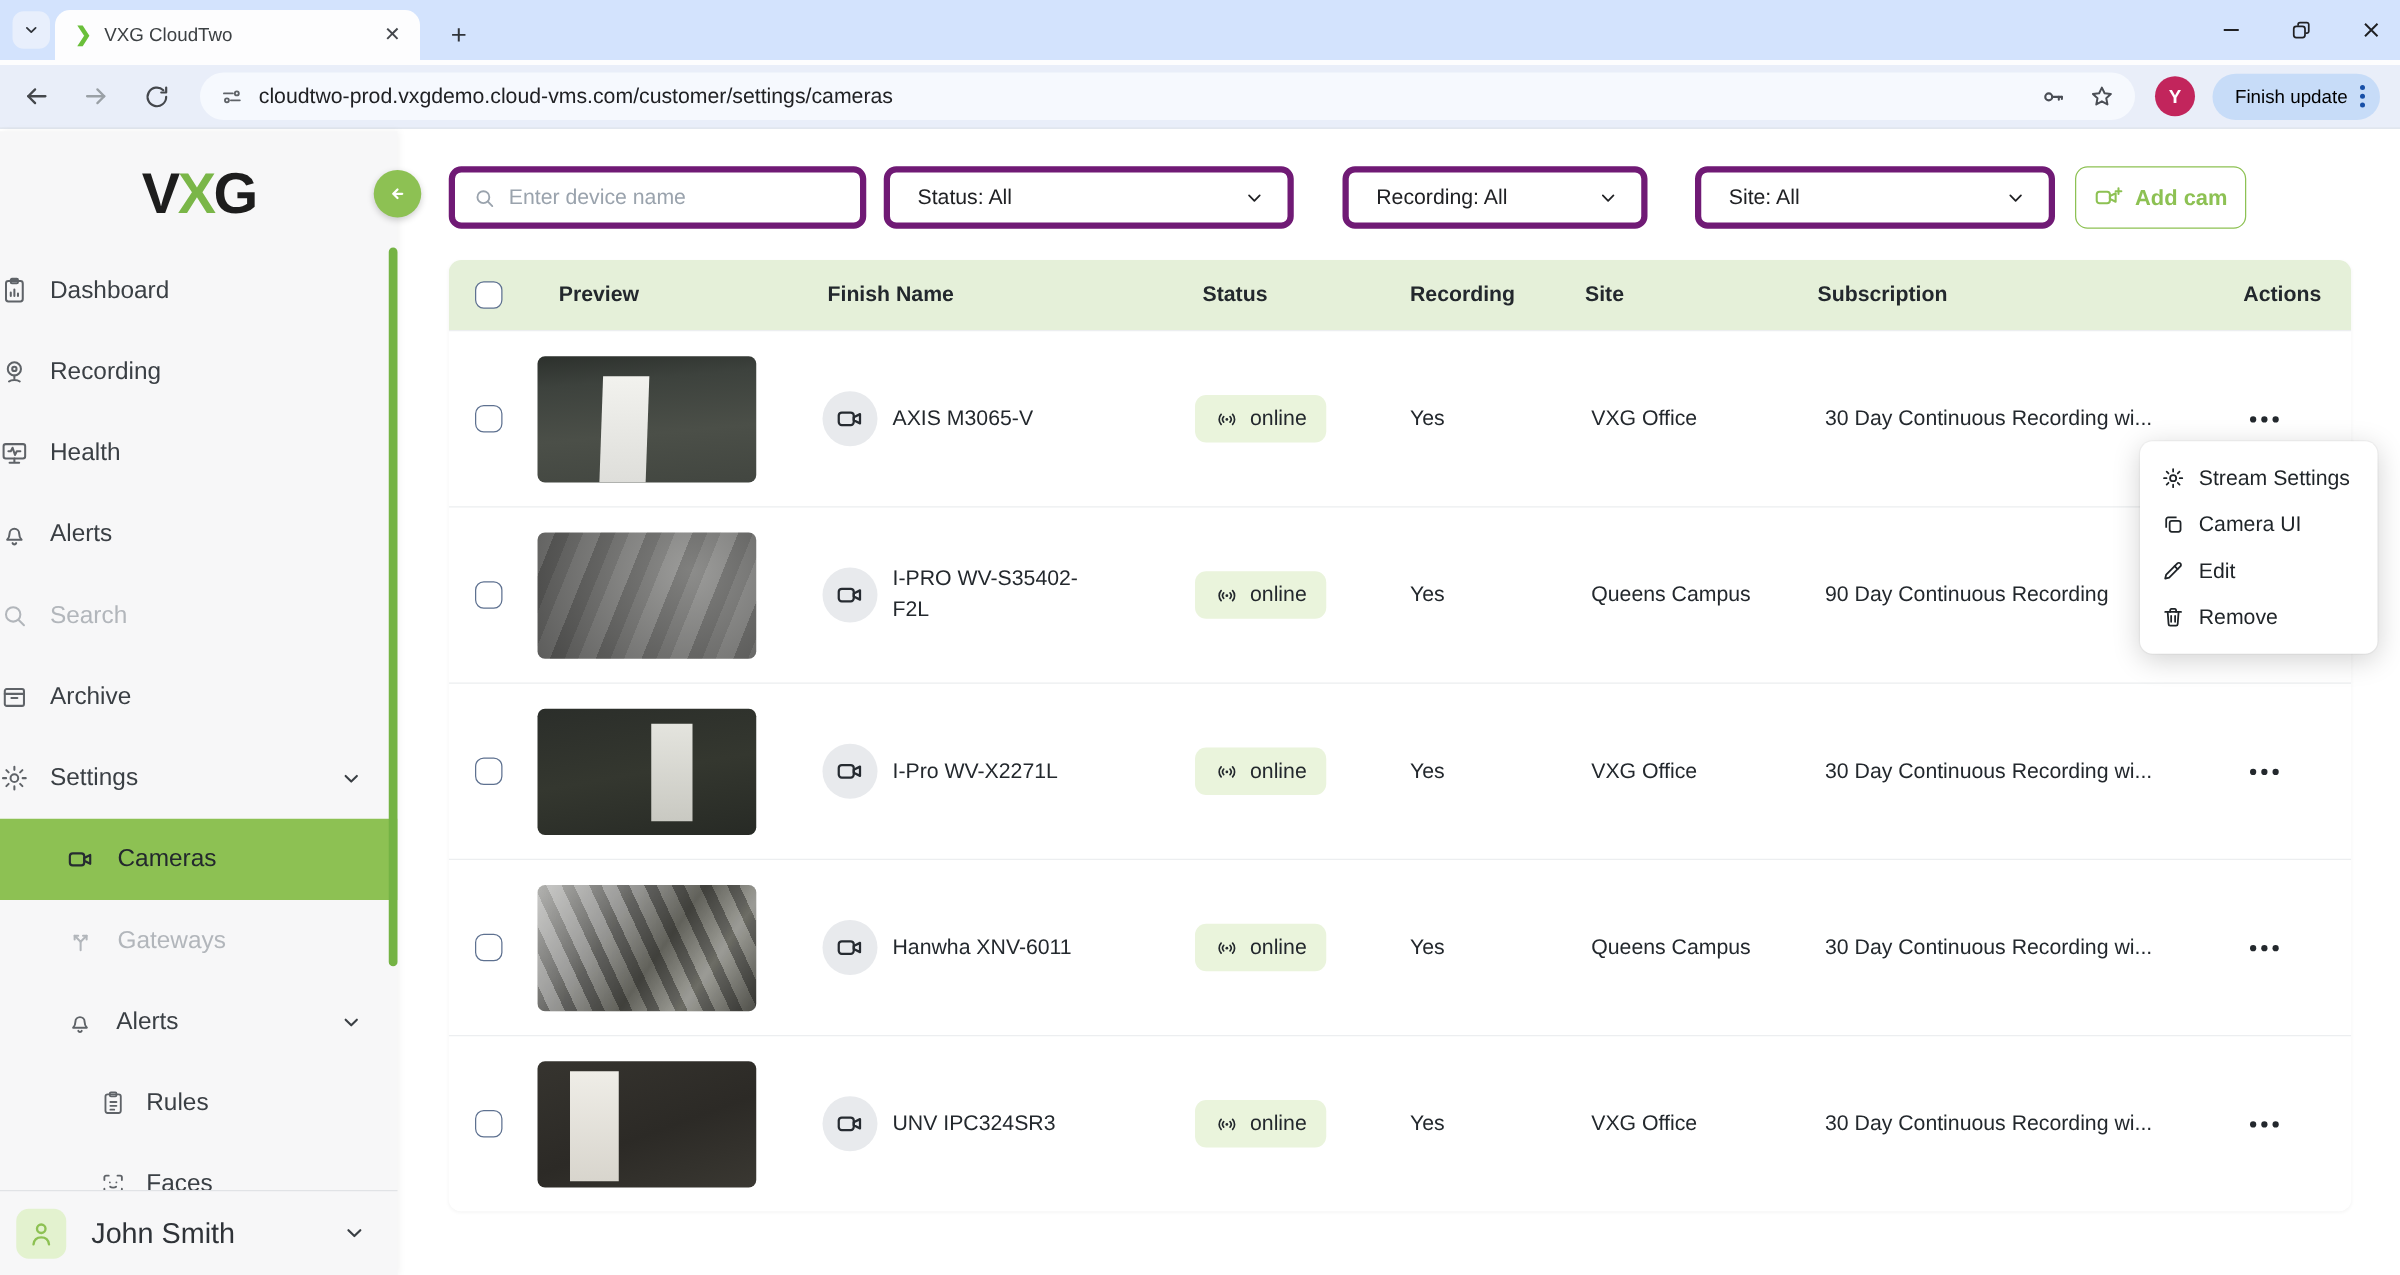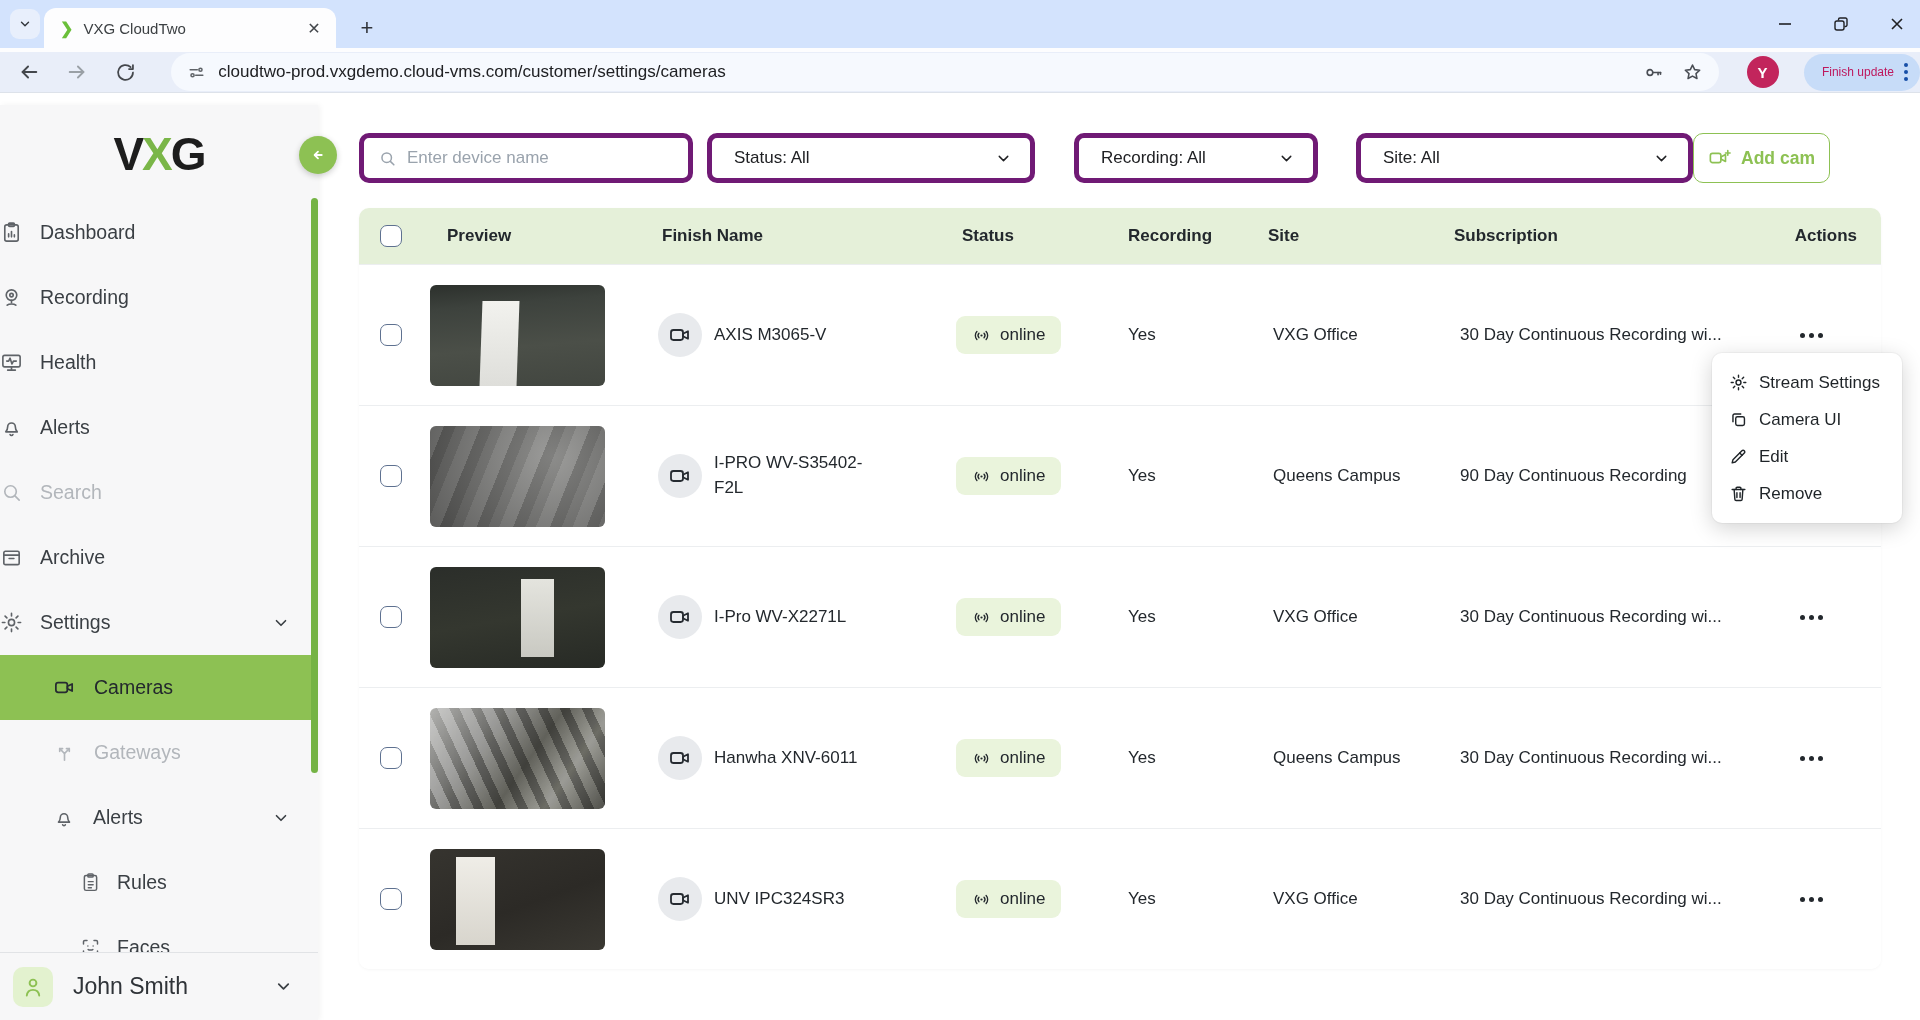--- a/index.html
+++ b/index.html
@@ -11,31 +11,31 @@
   .tab-search-btn { position:absolute; left:10px; top:9px; width:30px; height:30px; border-radius:9px; background:#e8effc; display:flex; align-items:center; justify-content:center; color:#30343a; }
   .tab { position:absolute; left:44px; top:8px; width:292px; height:40px; background:#fdfdfe; border-radius:12px 12px 0 0; display:flex; align-items:center; padding:0 12px 0 16px; }
   .tab-fav { color:#6abf3a; font-weight:800; font-size:16px; margin-right:10px; }
   .tab-title { flex:1; font-size:15px; color:#3c4043; white-space:nowrap; overflow:hidden; }
   .tab-close { width:20px; height:20px; display:flex; align-items:center; justify-content:center; border-radius:50%; color:#44474c; font-size:16px; }
   .new-tab { position:absolute; left:352px; top:13px; width:30px; height:30px; display:flex; align-items:center; justify-content:center; color:#30343a; font-size:22px; }
   .win-controls { position:absolute; right:10px; top:0; height:48px; display:flex; align-items:center; gap:30px; color:#202124; }
   .win-btn { width:26px; height:26px; display:flex; align-items:center; justify-content:center; }
 
   .toolbar-gap { height:4px; background:#fdfdfe; }
-  .toolbar { position:relative; height:41px; background:#e9eef9; display:flex; align-items:center; border-bottom:1px solid #dde2ea;justify-content:space-between; }
+  .toolbar { position:relative; height:51px; background:#e9eef9; display:flex; align-items:center; border-bottom:1px solid #dde2ea; }
   .nav-btn { width:34px; height:34px; display:flex; align-items:center; justify-content:center; color:#44474c; }
   .nav-btn.disabled { color:#9aa0a6; }
   .toolbar .nav-row { display:flex; align-items:center; gap:14px; margin-left:12px; }
   .omnibox { margin-left:18px; width:1548px; height:38px; background:#f6f9fe; border-radius:19px; display:flex; align-items:center; padding:0 16px; }
   .site-info-icon { color:#5f6368; margin-right:12px; display:flex; }
   .url { flex:1; font-size:17px; color:#202124; white-space:nowrap; overflow:hidden; }
   .omni-icons { display:flex; align-items:center; gap:18px; color:#4a4e55; }
   .avatar { margin-left:16px; width:32px; height:32px; border-radius:50%; background:#c2255c; color:#fff; font-size:15px; font-weight:700; display:flex; align-items:center; justify-content:center; }
   .finish-pill { margin-left:14px; height:37px; border-radius:19px; background:#c7dcf8; display:flex; align-items:center; padding:0 12px 0 18px; gap:10px; }
-  .finish-label { color:#be185d; font-size:12px; }
+  .finish-label { color:#000000; font-size:15px; }
   .kebab { display:flex; flex-direction:column; gap:3px; }
   .kebab i { width:4px; height:4px; border-radius:50%; background:#174fa7; }
 
   
   .app { position:absolute; top:105px; left:0; width:1920px; height:915px; display:flex; }
 
   
   .sidebar { position:relative; width:318px; height:100%; background:#f7f7f8; box-shadow:2px 0 6px rgba(0,0,0,.05); z-index:2; }
   .logo { margin-top:22px; text-align:center; font-size:46px; font-weight:800; letter-spacing:-2px; color:#1d1d1d; }
   .logo .x { color:#7ab648; }
@@ -60,21 +60,21 @@
 
   
   .main { position:relative; flex:1; background:#fff; }
   .filters { position:absolute; top:28px; left:41px; display:flex; align-items:center; }
   .pill { height:50px; border:5px solid #701a75; border-radius:10px; background:#fff; display:flex; align-items:center; font-size:17px; color:#202124; }
   .search-pill { width:334px; padding:0 14px; margin-right:14px; color:#9aa3ad; }
   .search-pill .ph { margin-left:10px; font-size:17px; color:#9aa3ad; }
   .dd { justify-content:space-between; padding:0 18px 0 22px; }
   .dd-status { width:328px; margin-right:39px; }
   .dd-recording { width:244px; margin-right:38px; }
-  .dd-site { width:337px; }
+  .dd-site { width:288px; margin-right:16px; }
   .add-cam { width:137px; height:50px; border:1.5px solid #8dc153; border-radius:10px; background:#fff; color:#8dc153; display:flex; align-items:center; justify-content:center; gap:9px; font-size:17.5px; font-weight:700; }
 
   .table-card { position:absolute; top:103px; left:41px; width:1522px; border-radius:10px; overflow:hidden; box-shadow:0 1px 3px rgba(0,0,0,.04); }
   .tgrid { display:grid; grid-template-columns:64px 215px 300px 166px 140px 186px 330px 1fr; align-items:center; }
   .thead { height:56px; background:#e5f0d9; font-weight:700; font-size:17px; color:#23282d; }
   .thead > div { padding-left:24px; }
   .thead .c-check { padding-left:0; display:flex; justify-content:center; }
   .thead .c-actions { padding-left:0; padding-right:24px; text-align:right; }
   .trow { height:141px; border-top:1px solid #eceef0; font-size:17px; background:#fff; }
   .c-check { display:flex; justify-content:center; }

